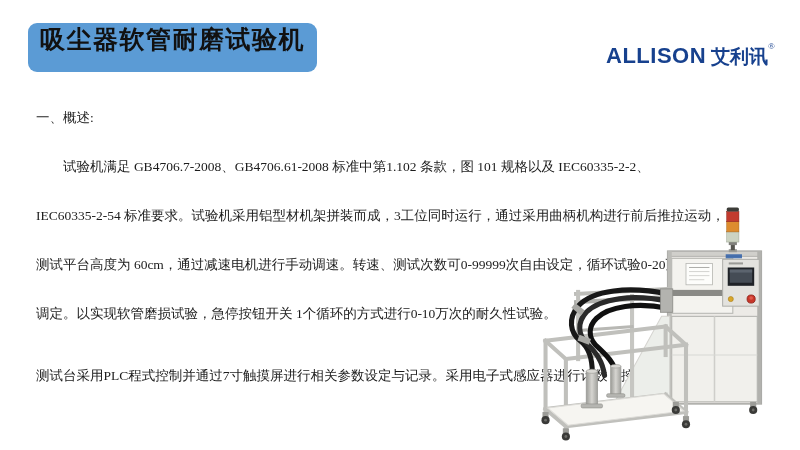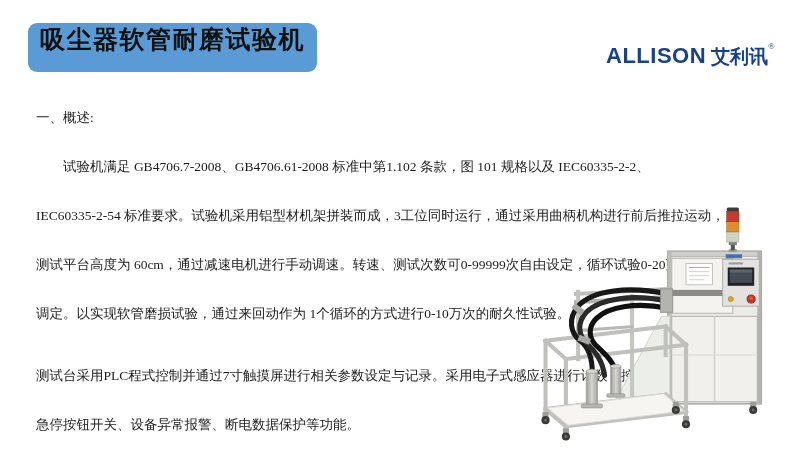--- a/index.html
+++ b/index.html
@@ -44,23 +44,22 @@
 
 <div class="logo">
   <span class="latin">ALLISON</span><span class="cjk">艾利讯</span><span class="reg">®</span>
 </div>
 
 <div class="content">
   <div class="ov-head">一、概述:</div>
   <div class="pline indent">试验机满足 GB4706.7-2008、GB4706.61-2008 标准中第1.102 条款，图 101 规格以及 IEC60335-2-2、</div>
   <div class="pline">IEC60335-2-54 标准要求。试验机采用铝型材机架拼装而成，3工位同时运行，通过采用曲柄机构进行前后推拉运动，</div>
   <div class="pline">测试平台高度为 60cm，通过减速电机进行手动调速。转速、测试次数可0-99999次自由设定，循环试验0-20万次可</div>
-  <div class="pline">调定。以实现软管磨损试验，通过来回动作为 1个循环的方式进行0-10万次的耐久性试验。</div>
+  <div class="pline">调定。以实现软管磨损试验，急停按钮开关 1个循环的方式进行0-10万次的耐久性试验。</div>
   <div class="pline p2">测试台采用PLC程式控制并通过7寸触摸屏进行相关参数设定与记录。采用电子式感应器进行计数，控制面板并带有</div>
-  <div class="pline">急停按钮开关、设备异常报警、断电数据保护等功能。</div>
   
   
   
   
   
   
   
   
   
   

